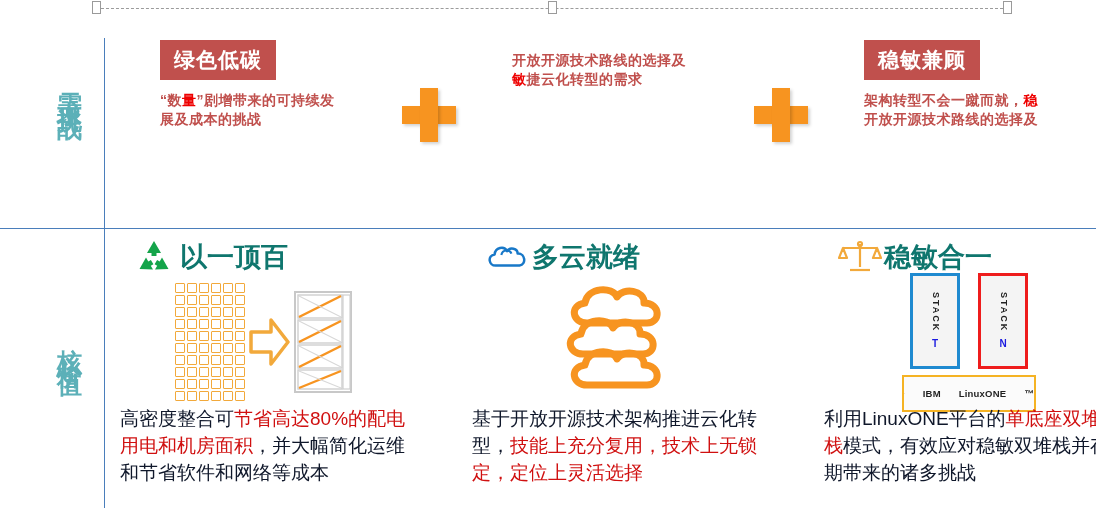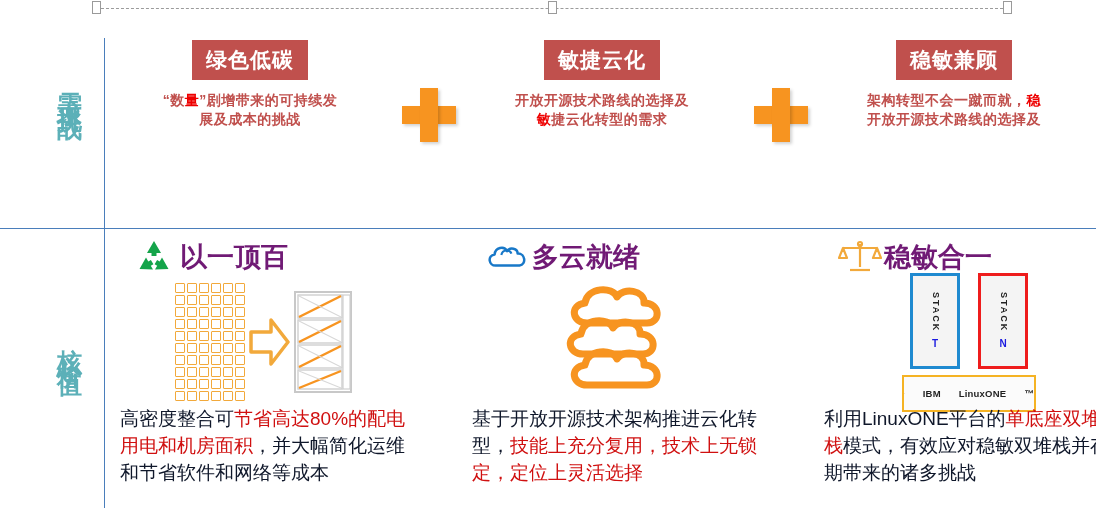--- a/index.html
+++ b/index.html
@@ -62,21 +62,21 @@
   
   .top-row {
     position: absolute;
     left: 112px; top: 40px;
     width: 984px; height: 186px;
   }
   .chal-col {
     position: absolute;
     top: 0;
     width: 180px;
-    text-align: center;
+    text-align: left;
   }
   .chal-col.c1 { left: 48px; }
   .chal-col.c2 { left: 400px; }
   .chal-col.c3 { left: 752px; }
 
   .chal-head {
     display: inline-block;
     background: #c0504d;
     color: #ffffff;
     font-weight: bold;
@@ -127,21 +127,21 @@
 
   .val-title-row {
     display: flex;
     align-items: center;
     height: 42px;
     gap: 6px;
   }
   .val-title-row.center { justify-content: flex-start; padding-left: 14px; }
   .val-icon { width: 40px; height: 36px; flex: 0 0 auto; }
   .val-title {
-    color: #701a75;
+    color: #0f766e;
     font-weight: bold;
     font-size: 27px;
     line-height: 1;
     letter-spacing: 0px;
   }
 
   .val-art {
     height: 128px;
     display: flex;
     align-items: center;
@@ -222,21 +222,20 @@
         <span>“数</span><span class="hl">量</span><span>”剧增带来的可持续发展及成本的挑战</span>
       </div>
     </div>
 
     <div class="plus p1">
       <span class="bar-h"></span>
         <span class="bar-v"></span>
     </div>
 
     <div class="chal-col c2">
-      <div class="chal-head">敏捷云化</div>
       <div class="chal-body">
         <span>开放开源技术路线的选择及</span><span class="hl">敏</span><span>捷云化转型的需求</span>
       </div>
     </div>
 
     <div class="plus p2">
       <span class="bar-h"></span>
         <span class="bar-v"></span>
     </div>
 

